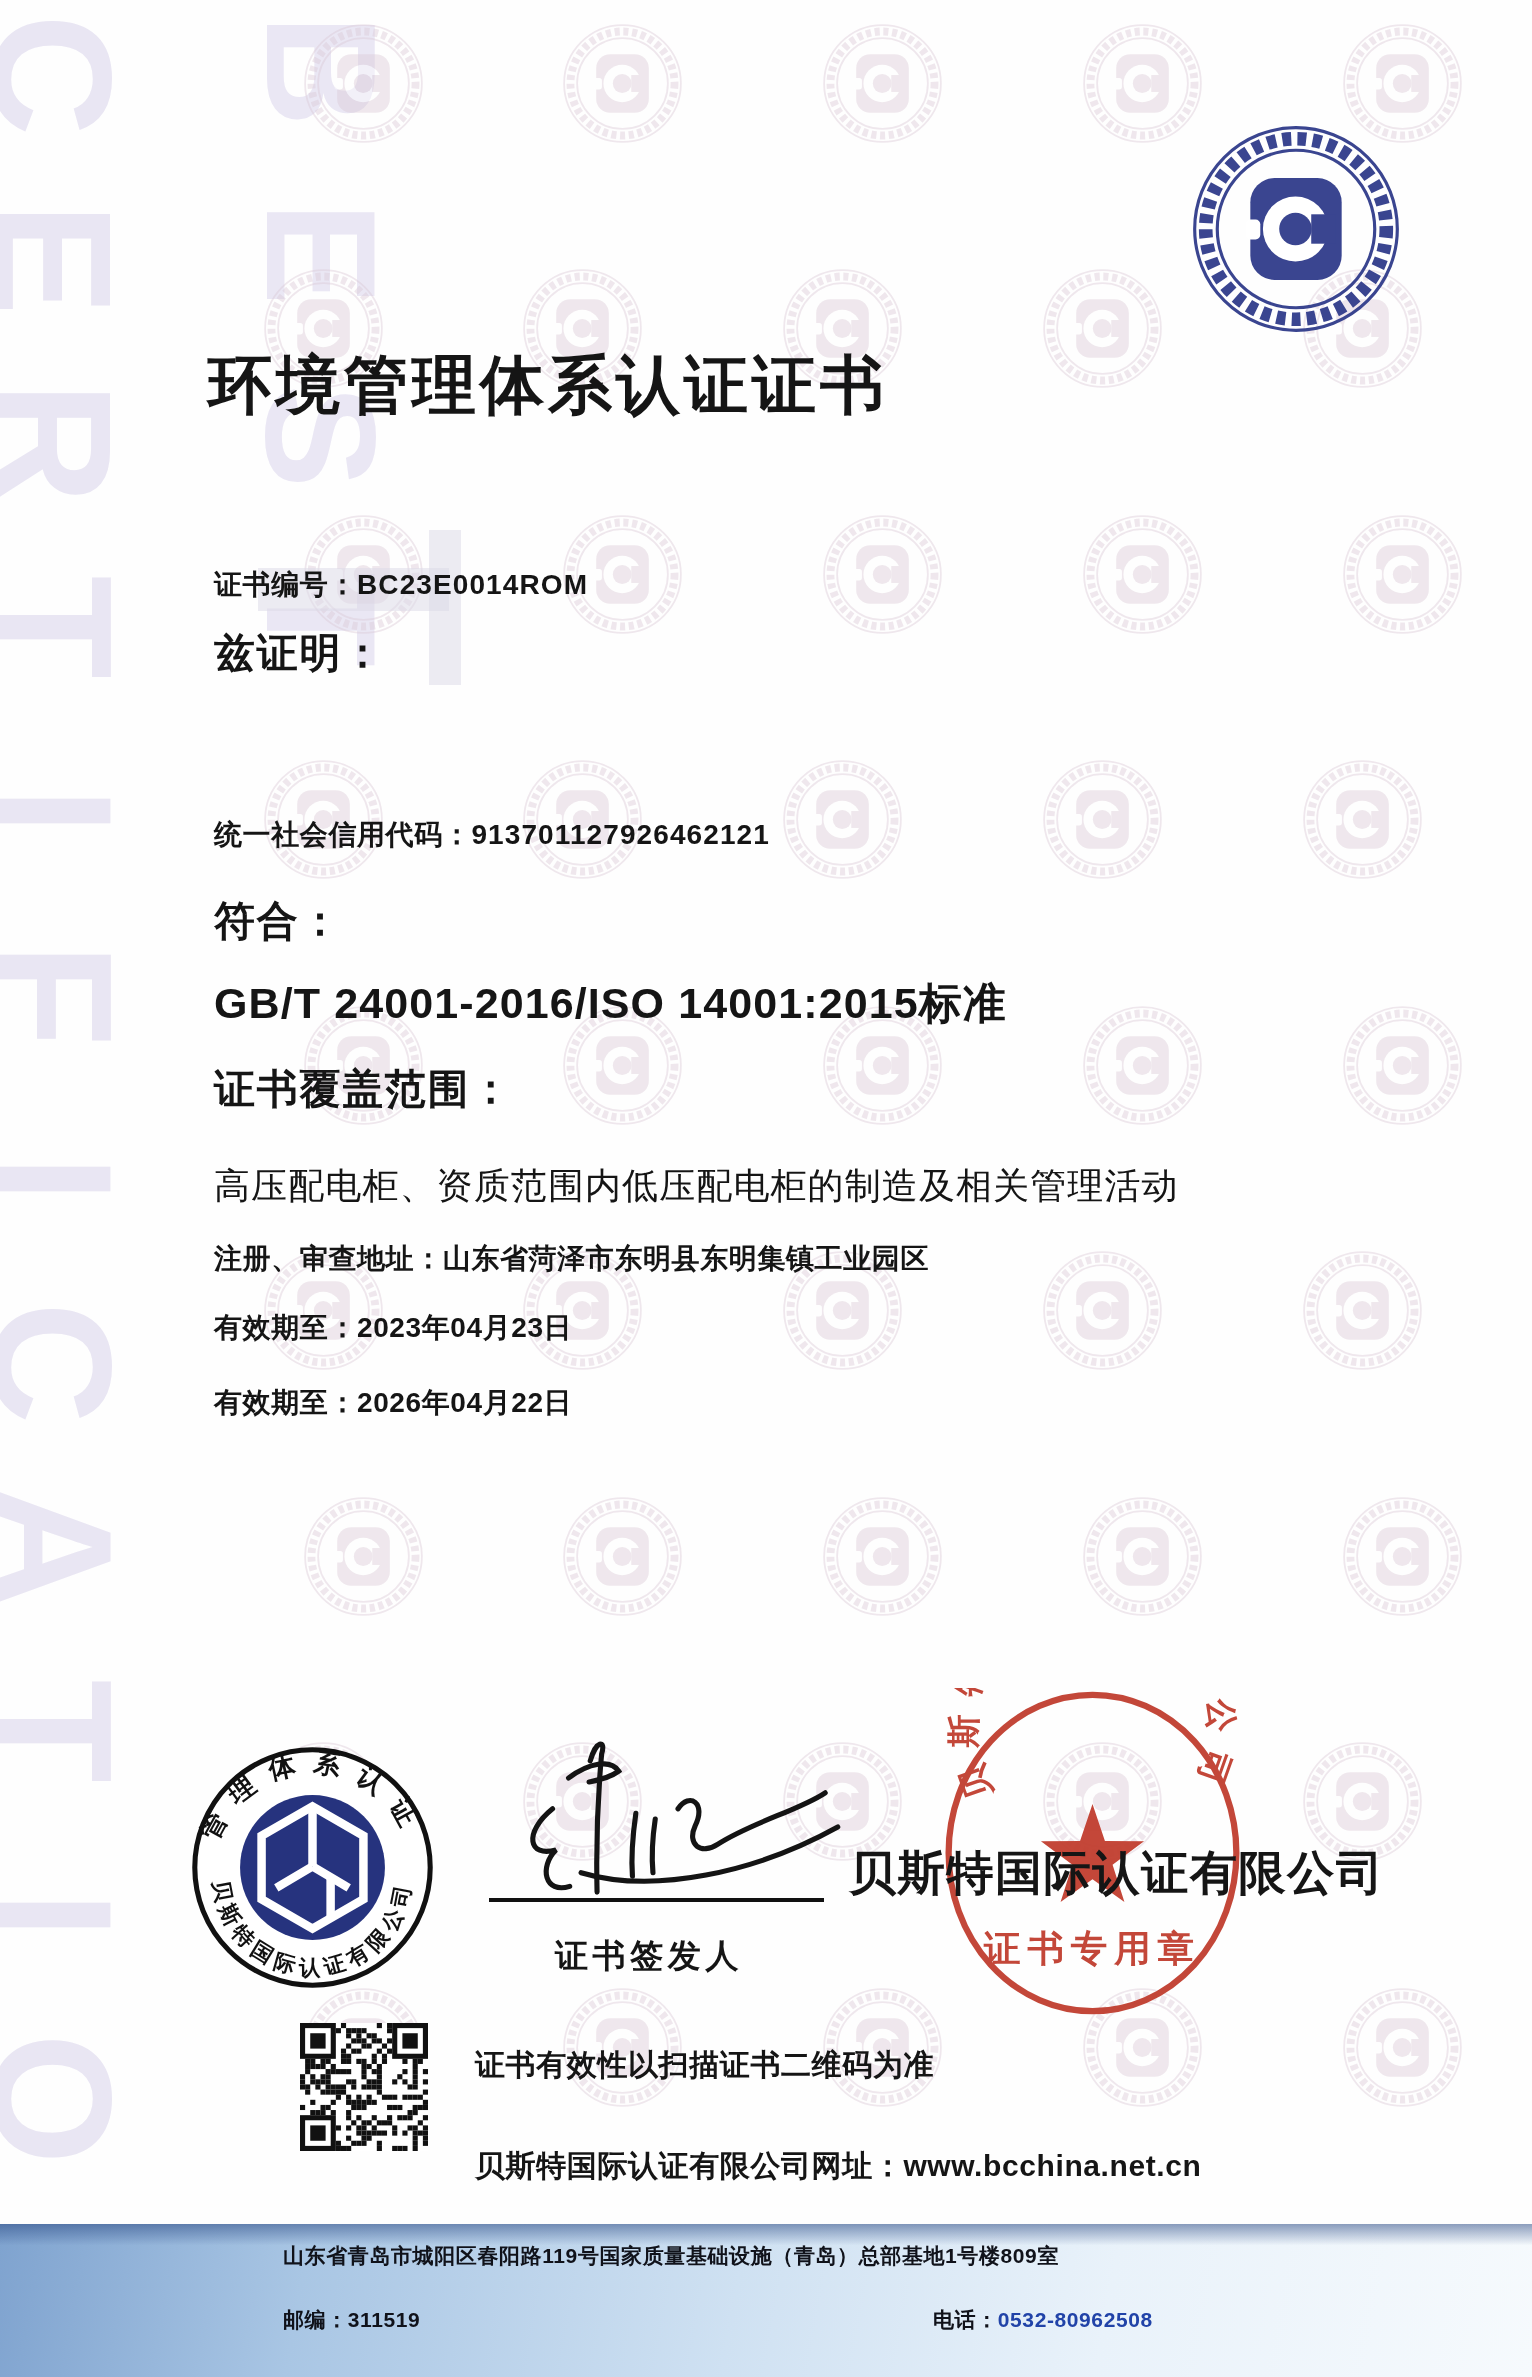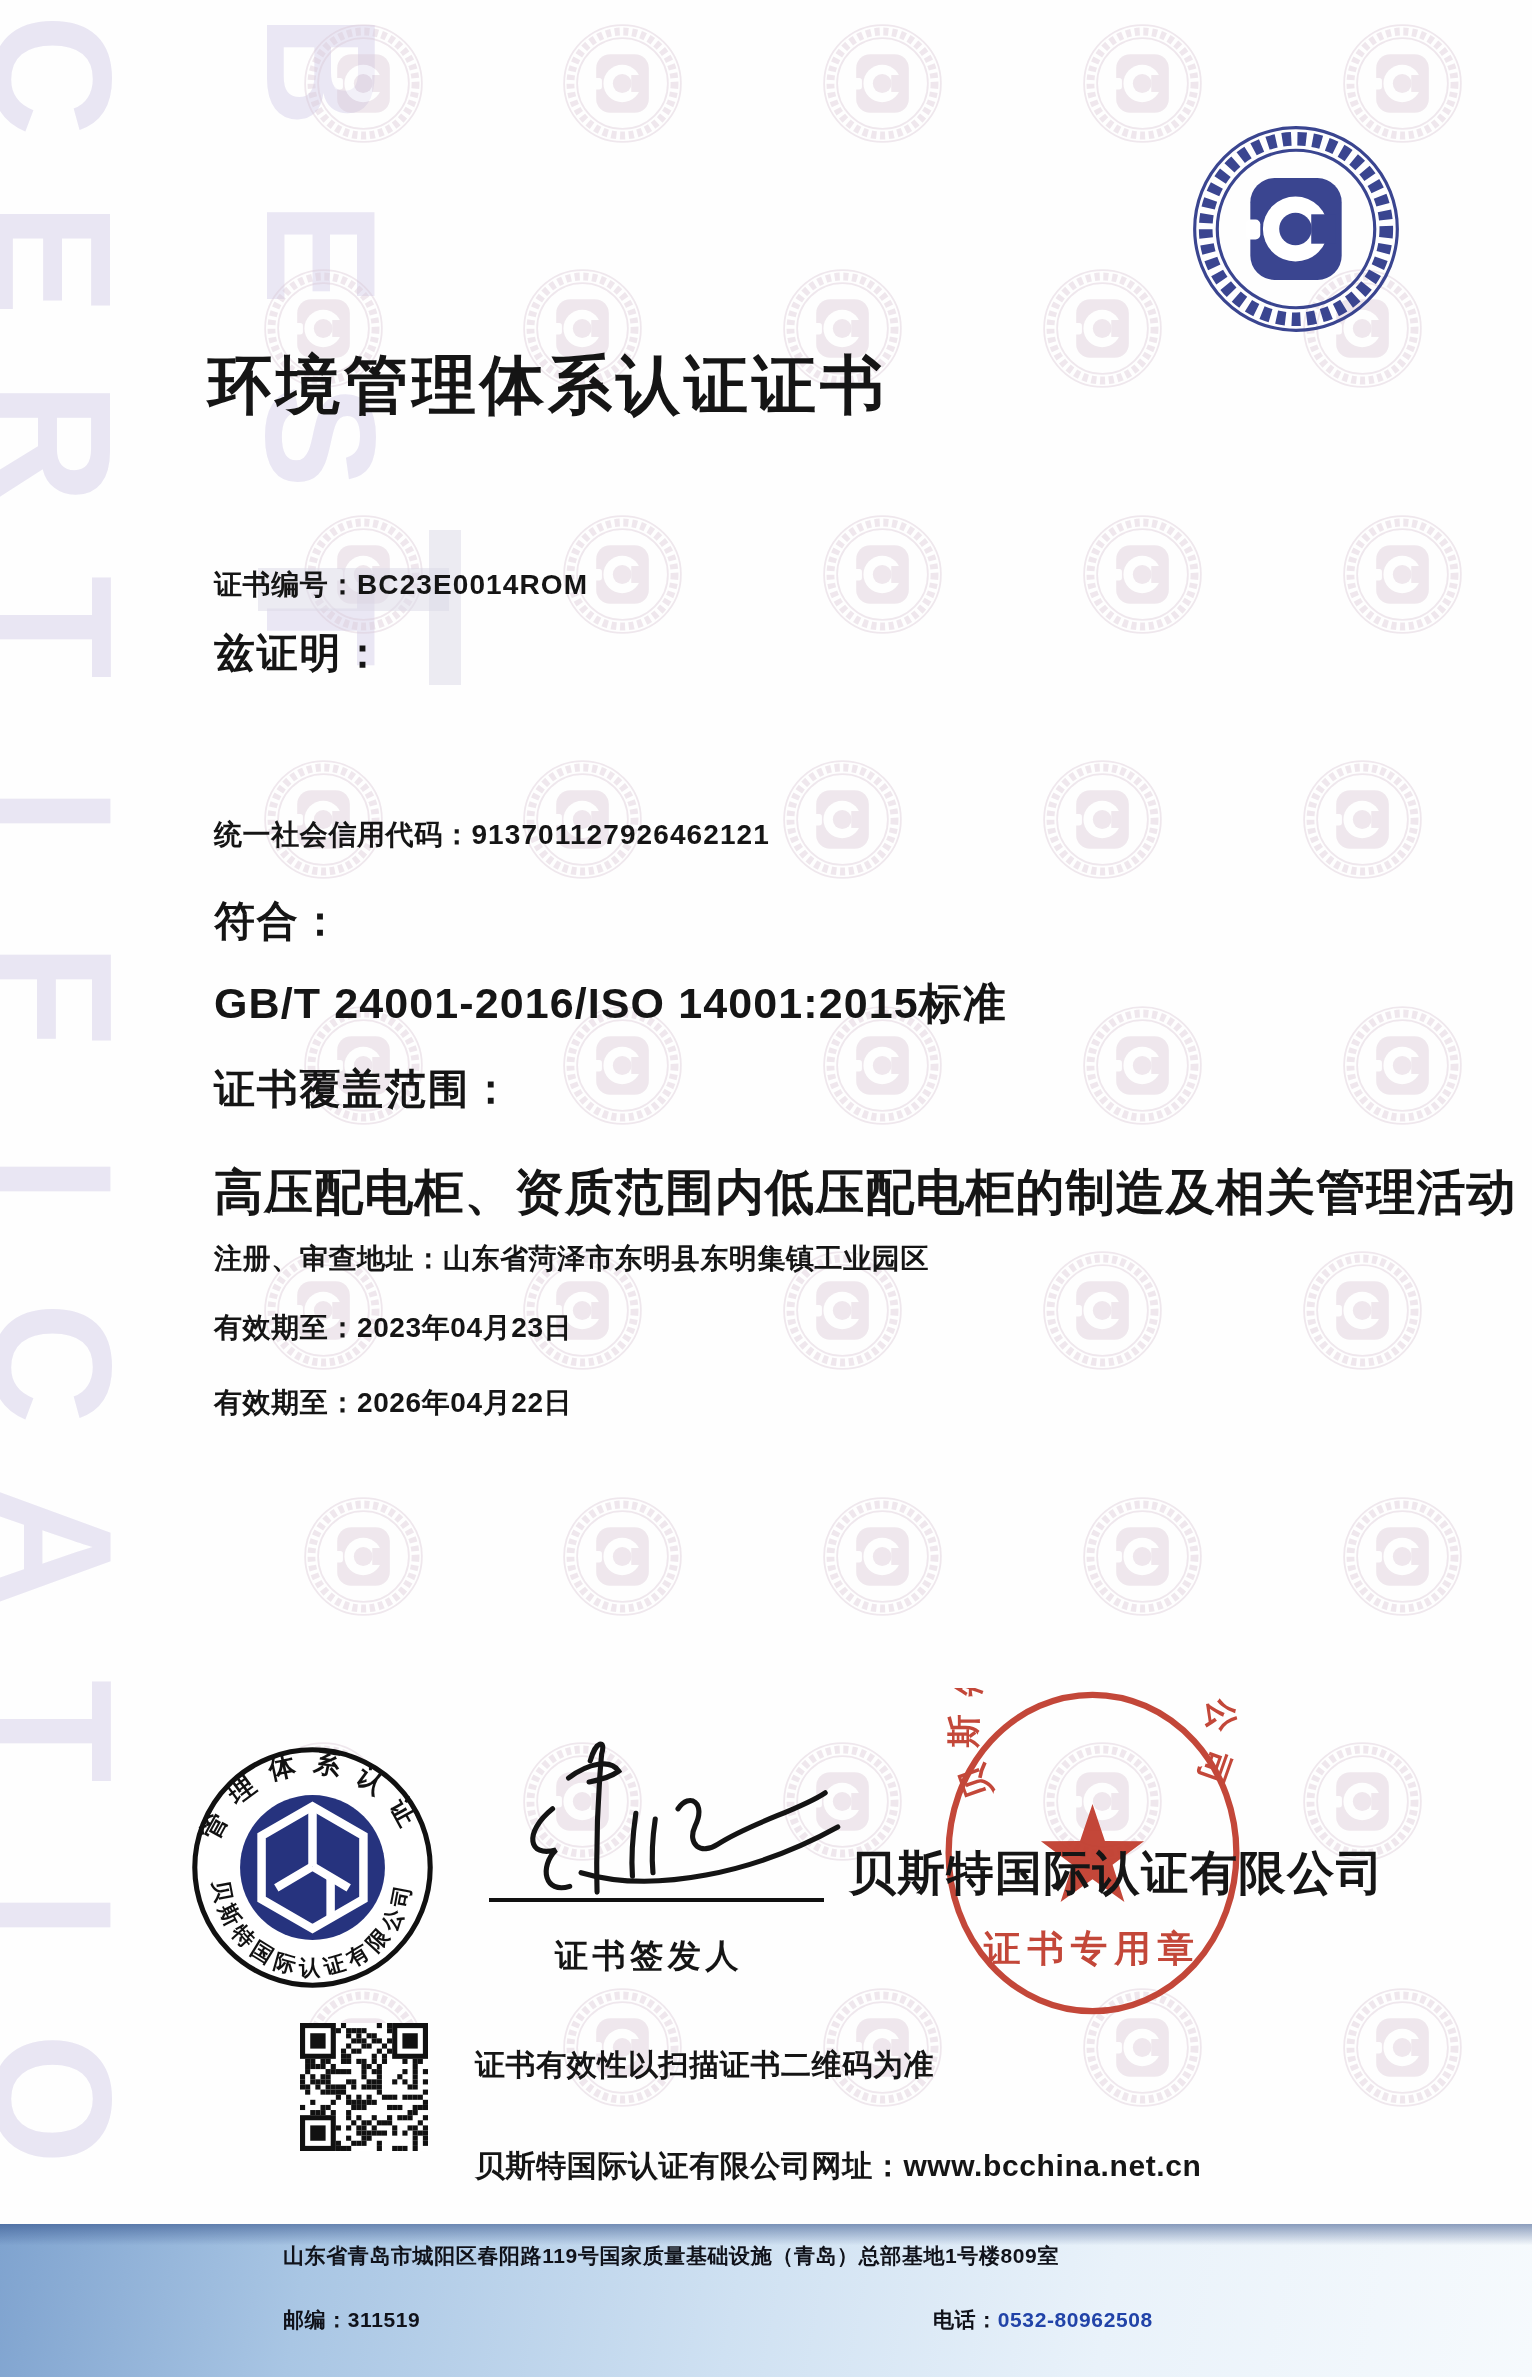--- a/index.html
+++ b/index.html
@@ -20,21 +20,21 @@
   .artifact{position:absolute;background:#dcdae7;opacity:.55;z-index:1;}
 
   
   .abs{position:absolute;z-index:2;line-height:1;white-space:nowrap;}
   .title{font-size:64px;font-weight:700;letter-spacing:4px;}
   .h-mid{font-size:41px;font-weight:600;letter-spacing:1.7px;}
   .lbl{font-size:28px;font-weight:600;letter-spacing:0.6px;}
   .lbl b{font-weight:700;letter-spacing:1.1px;}
   .company{font-size:59px;font-weight:700;letter-spacing:2.3px;}
   .standard{font-size:43px;font-weight:600;letter-spacing:1.1px;}
-  .scope{font-size:49px;font-weight:700;letter-spacing:1.1px;}
+  .scope{font-size:36px;font-weight:400;letter-spacing:1.1px;}
 
   
   #logo-top-right{position:absolute;left:1191px;top:124px;width:210px;height:210px;color:#3a4590;z-index:2;}
   #org-logo{position:absolute;left:188px;top:1743px;width:249px;height:249px;z-index:2;}
   #sig-svg{position:absolute;left:483px;top:1723px;width:365px;height:183px;z-index:2;}
   #sig-line{position:absolute;left:489px;top:1898px;width:335px;height:4px;background:#111;z-index:2;}
   #signer{font-size:33px;font-weight:600;letter-spacing:4.6px;}
   #stamp{position:absolute;left:941px;top:1688px;width:303px;height:330px;z-index:2;opacity:.93;}
   #issuer-name{font-size:47px;font-weight:700;letter-spacing:1.7px;z-index:3;}
 

